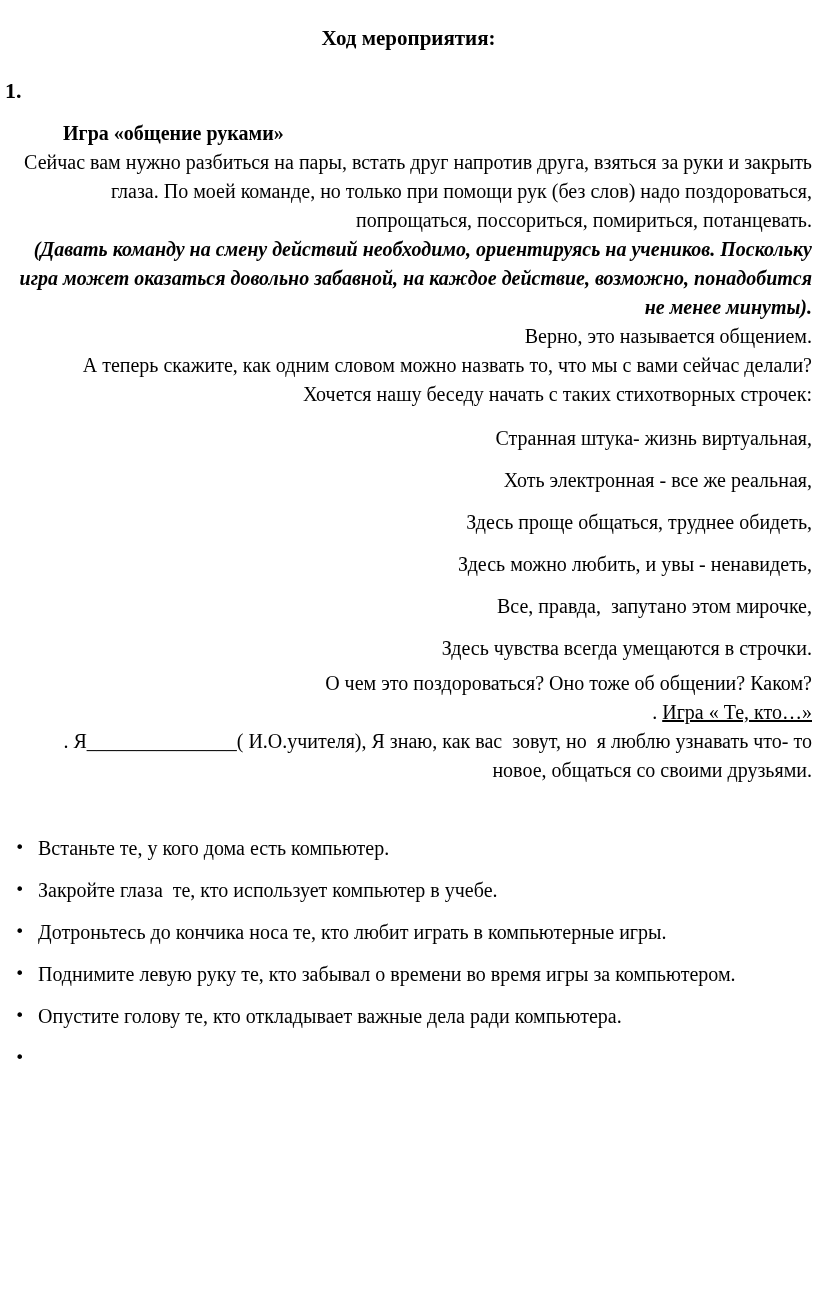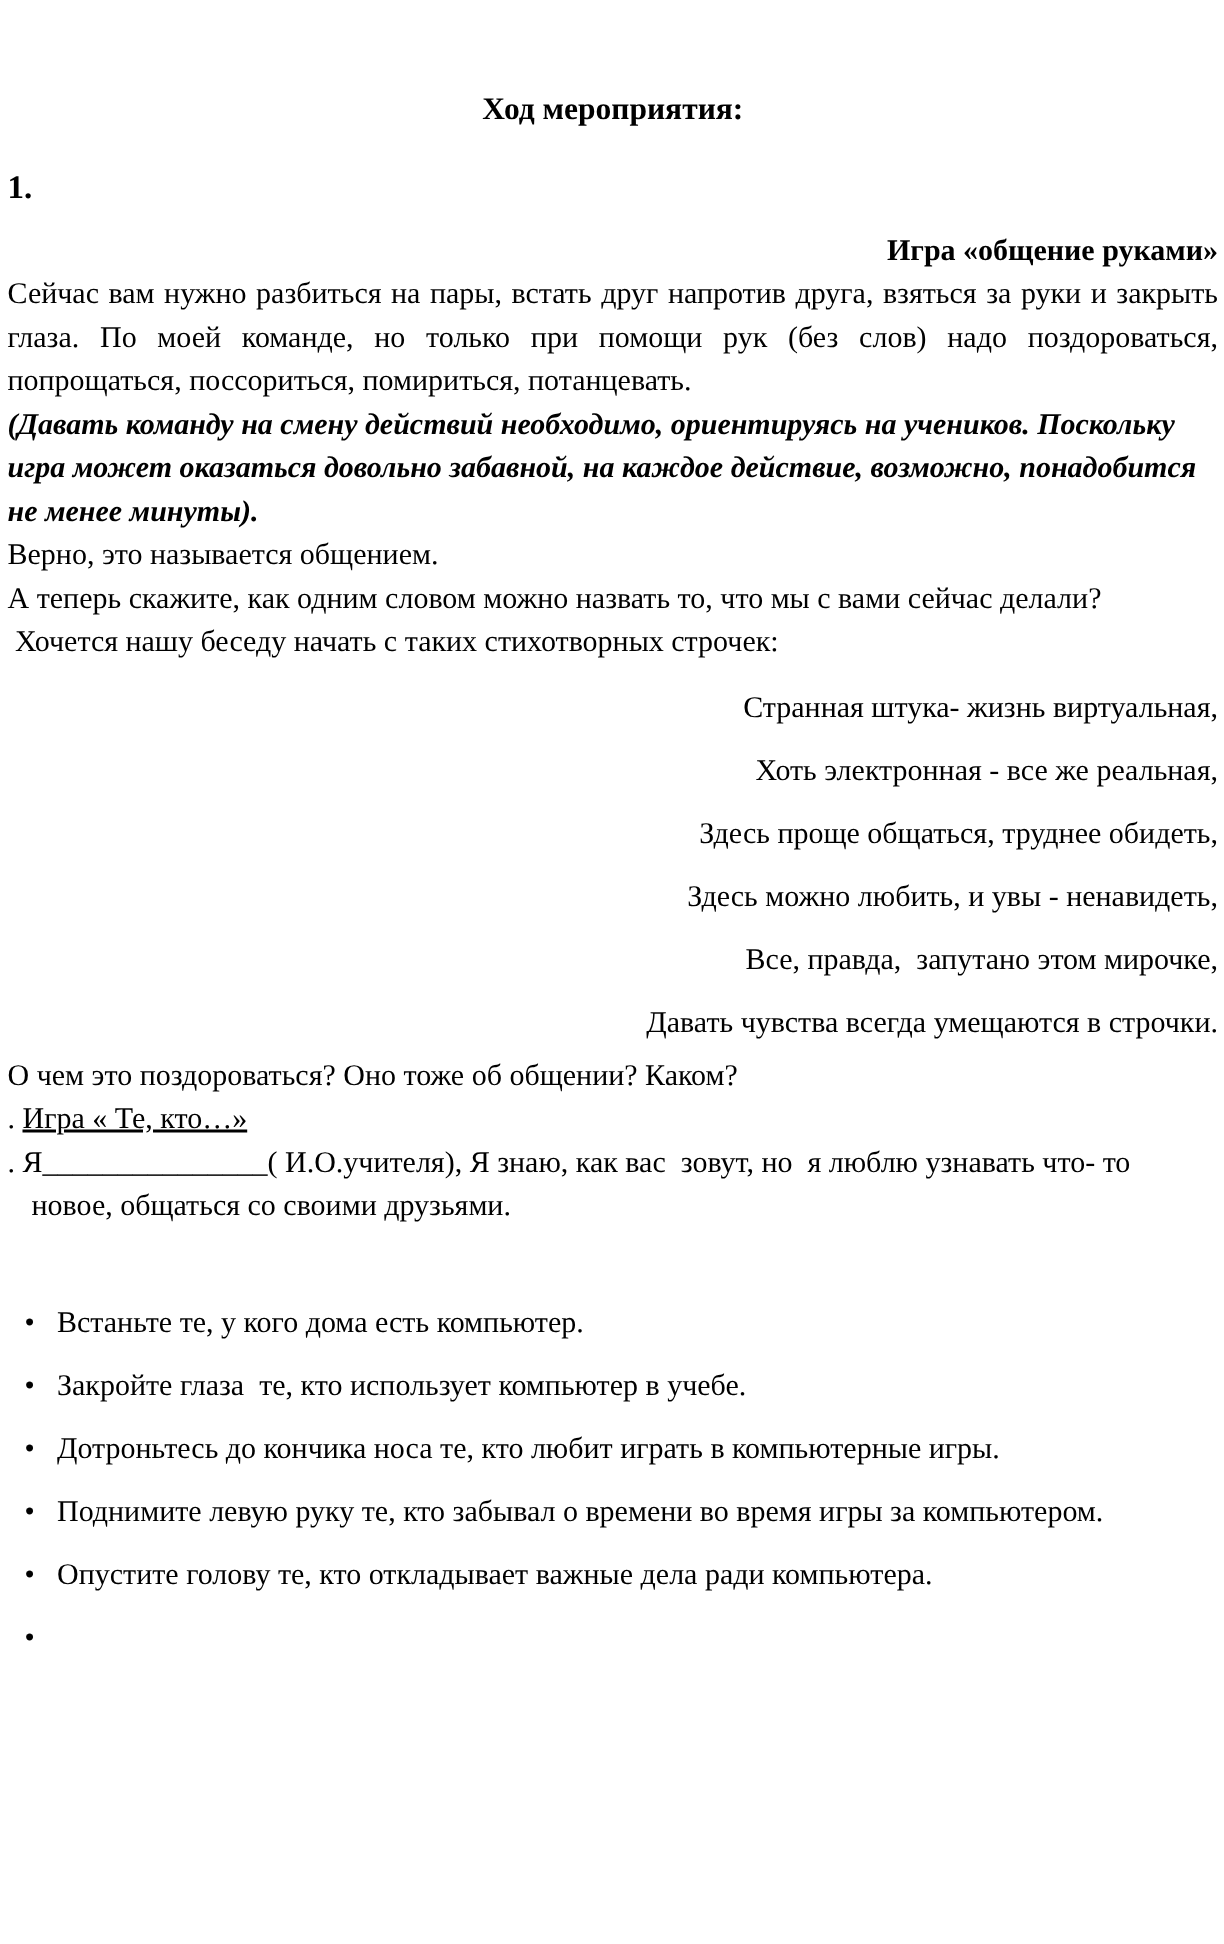--- a/index.html
+++ b/index.html
@@ -5,37 +5,37 @@
   html, body { margin: 0; padding: 0; }
   body {
     width: 816px;
     height: 1296px;
     background: #ffffff;
     color: #000000;
     font-family: "Liberation Serif", serif;
     font-size: 20px;
     overflow: hidden;
   }
-  .page { padding: 58px 4px 0 5px; }
+  .page { padding: 24px 4px 0 5px; }
 
   .doc-title {
     text-align: center;
     font-weight: 700;
     font-size: 21px;
     line-height: 28px;
     margin: 0 0 24px 0;
   }
 
   .sec1-head { display: flex; line-height: 30px; margin: 0 0 12px 0; }
   .sec1-num  { font-weight: 700; font-size: 22px; width: 58px; flex: 0 0 58px; }
   .u { text-decoration: underline; }
 
-  .game-title { font-weight: 700; padding-left: 58px; line-height: 30px; margin: 0; text-align: right; }
+  .game-title { font-weight: 700; padding-left: 58px; line-height: 30px; margin: 0; }
 
-  p.body { margin: 0; line-height: 29px; white-space: pre-wrap; }
+  p.body { margin: 0; line-height: 29px; white-space: pre-wrap; text-align: right; }
   .justify { text-align: justify; }
   .bold-italic { font-weight: 700; font-style: italic; }
 
   .poem-intro { margin-top: 18px; }
   .poem { margin-top: 8px; padding-left: 34px; }
   .poem p { margin: 0; line-height: 42px; white-space: pre-wrap; text-align: right; }
 
   .poem-q { margin-top: 12px; }
 
   .intro-para { margin-top: 16px; padding-left: 16px; text-indent: -16px; }
@@ -68,21 +68,21 @@
 
 
   <p class="body poem-intro"> Хочется нашу беседу начать с таких стихотворных строчек:</p>
 
   <div class="poem">
     <p>Странная штука- жизнь виртуальная,</p>
     <p>Хоть электронная - все же реальная,</p>
     <p>Здесь проще общаться, труднее обидеть,</p>
     <p>Здесь можно любить, и увы - ненавидеть,</p>
     <p>Все, правда,  запутано этом мирочке,</p>
-    <p>Давать чувства всегда умещаются в строчки.</p>
+    <p>Здесь чувства всегда умещаются в строчки.</p>
   </div>
 
   <p class="body poem-q">О чем это поздороваться? Оно тоже об общении? Каком?</p>
 
   <p class="body"><span>. </span><span class="u">Игра « Те, кто…»</span></p>
 
   <p class="body intro-para"><span>. </span><span>Я_______________( И.О.учителя), Я знаю, как вас  зовут, но  я люблю узнавать что- то новое, общаться со своими друзьями.</span></p>
 
   <ul class="bullets">
     <li><span class="marker">•</span><span>Встаньте те, у кого дома есть компьютер.</span></li>

